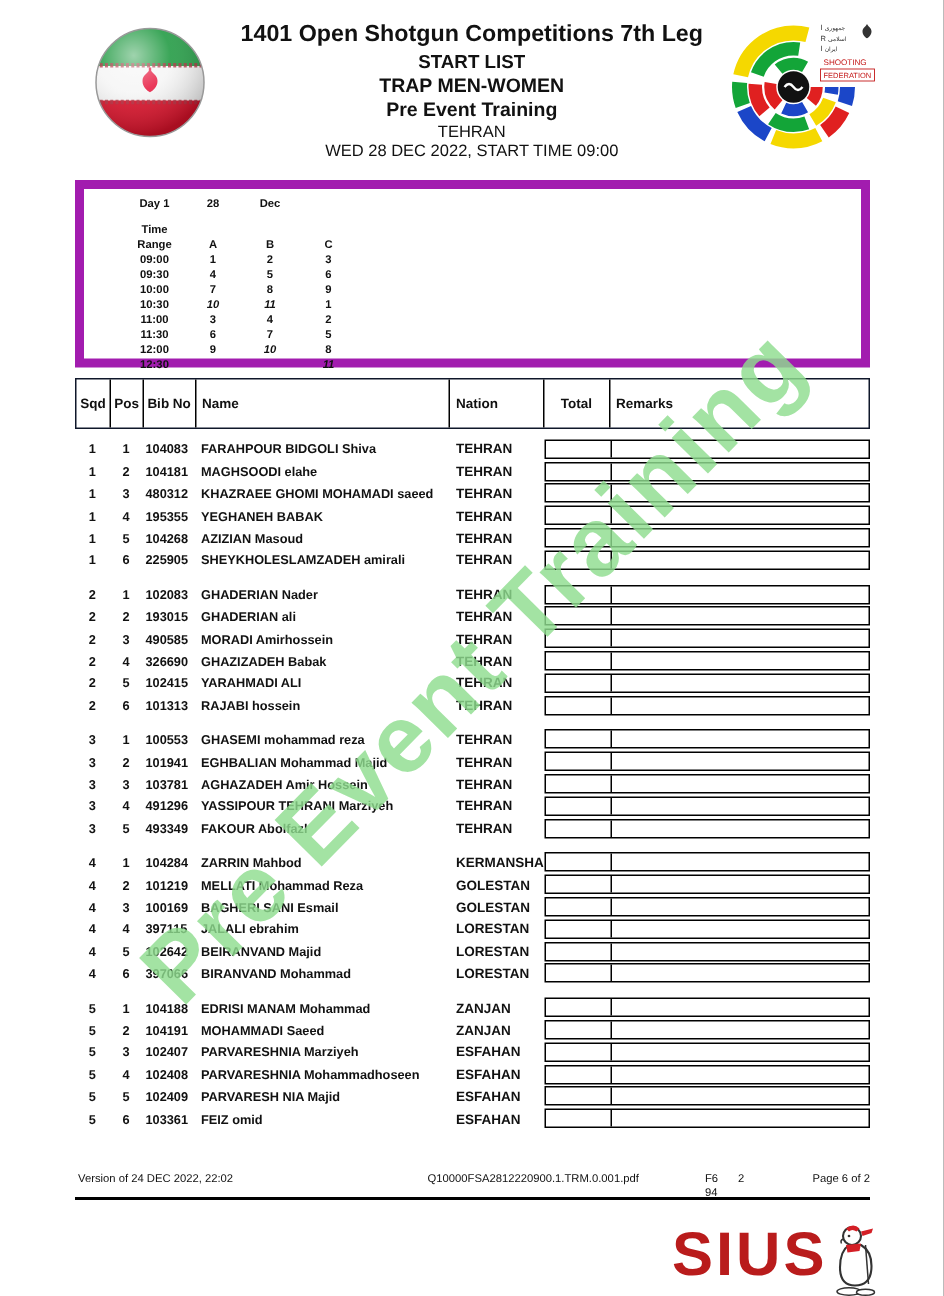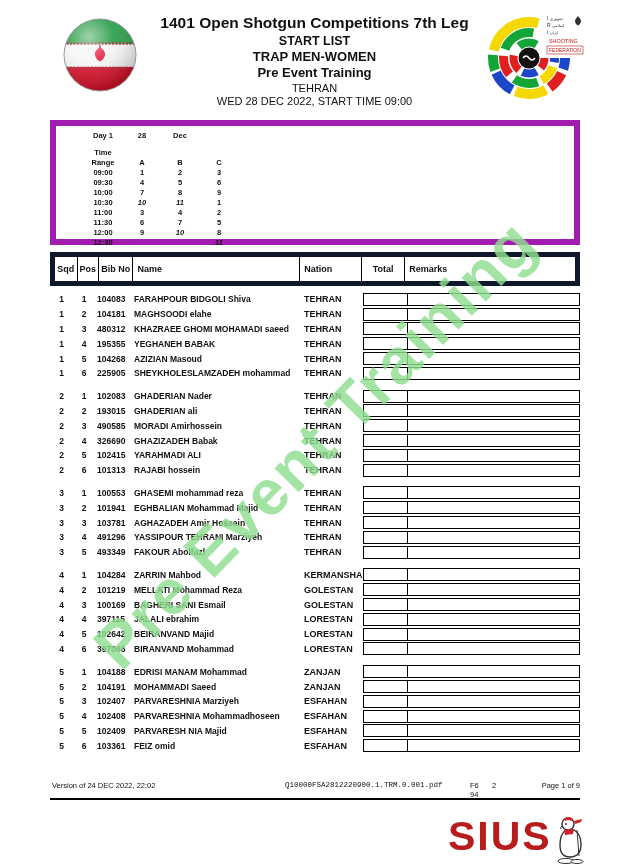--- a/index.html
+++ b/index.html
@@ -24,41 +24,41 @@
            border:6px solid #a21caf; font-size:7.5px; font-weight:bold; padding-top:4px; }
   .srow { display:flex; height:10px; align-items:center; padding-left:26px; }
   .srow.day { margin-bottom:7px; }
   .srow .lab { width:42px; text-align:center; }
   .srow .cA { width:36px; text-align:center; }
   .srow .cB { width:40px; text-align:center; }
   .srow .cC { width:38px; text-align:center; }
   .it { font-style:italic; }
   
   .thead { position:absolute; left:50px; top:252px; width:530px; height:34px;
-           border:5px solid #0f172a; display:flex; font-size:9px; font-weight:bold; }
+           border:1px solid #0f172a; display:flex; font-size:9px; font-weight:bold; }
   .thead .hc { border-right:1px solid #000; display:flex; align-items:center; }
   .thead .hc:last-child { border-right:none; }
   .hc.ctr { justify-content:center; }
   .hc.lft { padding-left:4px; }
   .w-sqd{width:23px;} .w-pos{width:22px;} .w-bib{width:35px;}
   .w-name{width:170px;} .w-nat{width:63px;} .w-tot{width:44px;} .w-rem{width:173px;}
   .tbody { position:absolute; left:50px; top:292px; width:530px; }
   .trow { display:flex; height:14.8px; align-items:center; font-size:8.5px; font-weight:bold; }
   .trow .sqd { width:23px; text-align:center; }
   .trow .pos { width:22px; text-align:center; }
   .trow .bib { width:35px; padding-left:2px; }
   .trow .nm  { width:170px; padding-left:4px; white-space:nowrap; overflow:hidden; }
   .trow .nat { width:63px; padding-left:4px; font-size:9px; white-space:nowrap; overflow:hidden; }
   .rbox { width:217px; height:13px; border:1px solid #000; display:flex; }
   .rbox .tc { width:44px; height:100%; border-right:1px solid #000; }
   .squad-gap { height:8px; }
   
   .foot { position:absolute; left:0; top:0; width:629px; font-size:7.5px; }
   .f-ver { position:absolute; left:52px;  top:781px; }
-  .f-file{ position:absolute; left:285px; top:781px;font-family:Liberation Mono, monospace; }
+  .f-file{ position:absolute; left:285px; top:781px; }
   .f-c1  { position:absolute; left:470px; top:781px; }
   .f-c2  { position:absolute; left:492px; top:781px; }
   .f-c3  { position:absolute; left:470px; top:790px; }
   .f-page{ position:absolute; left:530px; top:781px; width:50px; text-align:right; }
   .rule  { position:absolute; left:50px; top:798px; width:530px; height:2px; background:#000; }
   
   .sius { position:absolute; left:448px; top:816px; display:flex; align-items:flex-start; }
   .sius .word { font-size:41px; font-weight:bold; letter-spacing:2px; line-height:40px; }
   
   .wm {
@@ -276,21 +276,21 @@
         <div class="nat">TEHRAN</div>
         <div class="rbox">
           <div class="tc"></div>
           <div class="rc"></div>
         </div>
       </div>
       <div class="trow">
         <div class="sqd">1</div>
         <div class="pos">6</div>
         <div class="bib">225905</div>
-        <div class="nm">SHEYKHOLESLAMZADEH mohammad</div>
+        <div class="nm">SHEYKHOLESLAMZADEH amirali</div>
         <div class="nat">TEHRAN</div>
         <div class="rbox">
           <div class="tc"></div>
           <div class="rc"></div>
         </div>
       </div>
       <div class="squad-gap"></div>
       <div class="trow">
         <div class="sqd">2</div>
         <div class="pos">1</div>
@@ -548,21 +548,21 @@
         </div>
       </div>
     </div>
 
   <div class="foot">
     <span class="f-ver">Version of 24 DEC 2022, 22:02</span>
     <span class="f-file">Q10000FSA2812220900.1.TRM.0.001.pdf</span>
     <span class="f-c1">F6</span>
     <span class="f-c2">2</span>
     <span class="f-c3">94</span>
-    <span class="f-page">Page 1 of 9</span>
+    <span class="f-page">Page 6 of 2</span>
     <div class="rule"></div>
   </div>
 
   <div class="sius">
     <span class="word" id="sius-word" style="color: #b91c1c;">SIUS</span>
     <svg width="40" height="48" viewBox="0 0 40 48">
       <ellipse cx="14" cy="45" rx="8" ry="2.5" fill="#fff" stroke="#333" stroke-width="1"></ellipse>
       <ellipse cx="25" cy="45.5" rx="6" ry="2" fill="#fff" stroke="#333" stroke-width="1"></ellipse>
       <path d="M14 14 q-6 4 -6 15 q0 12 10 12 q11 0 11 -13 q0 -10 -7 -14 z" fill="#fff" stroke="#333" stroke-width="1.4"></path>
       <line x1="25" y1="14" x2="27" y2="40" stroke="#333" stroke-width="1"></line>

